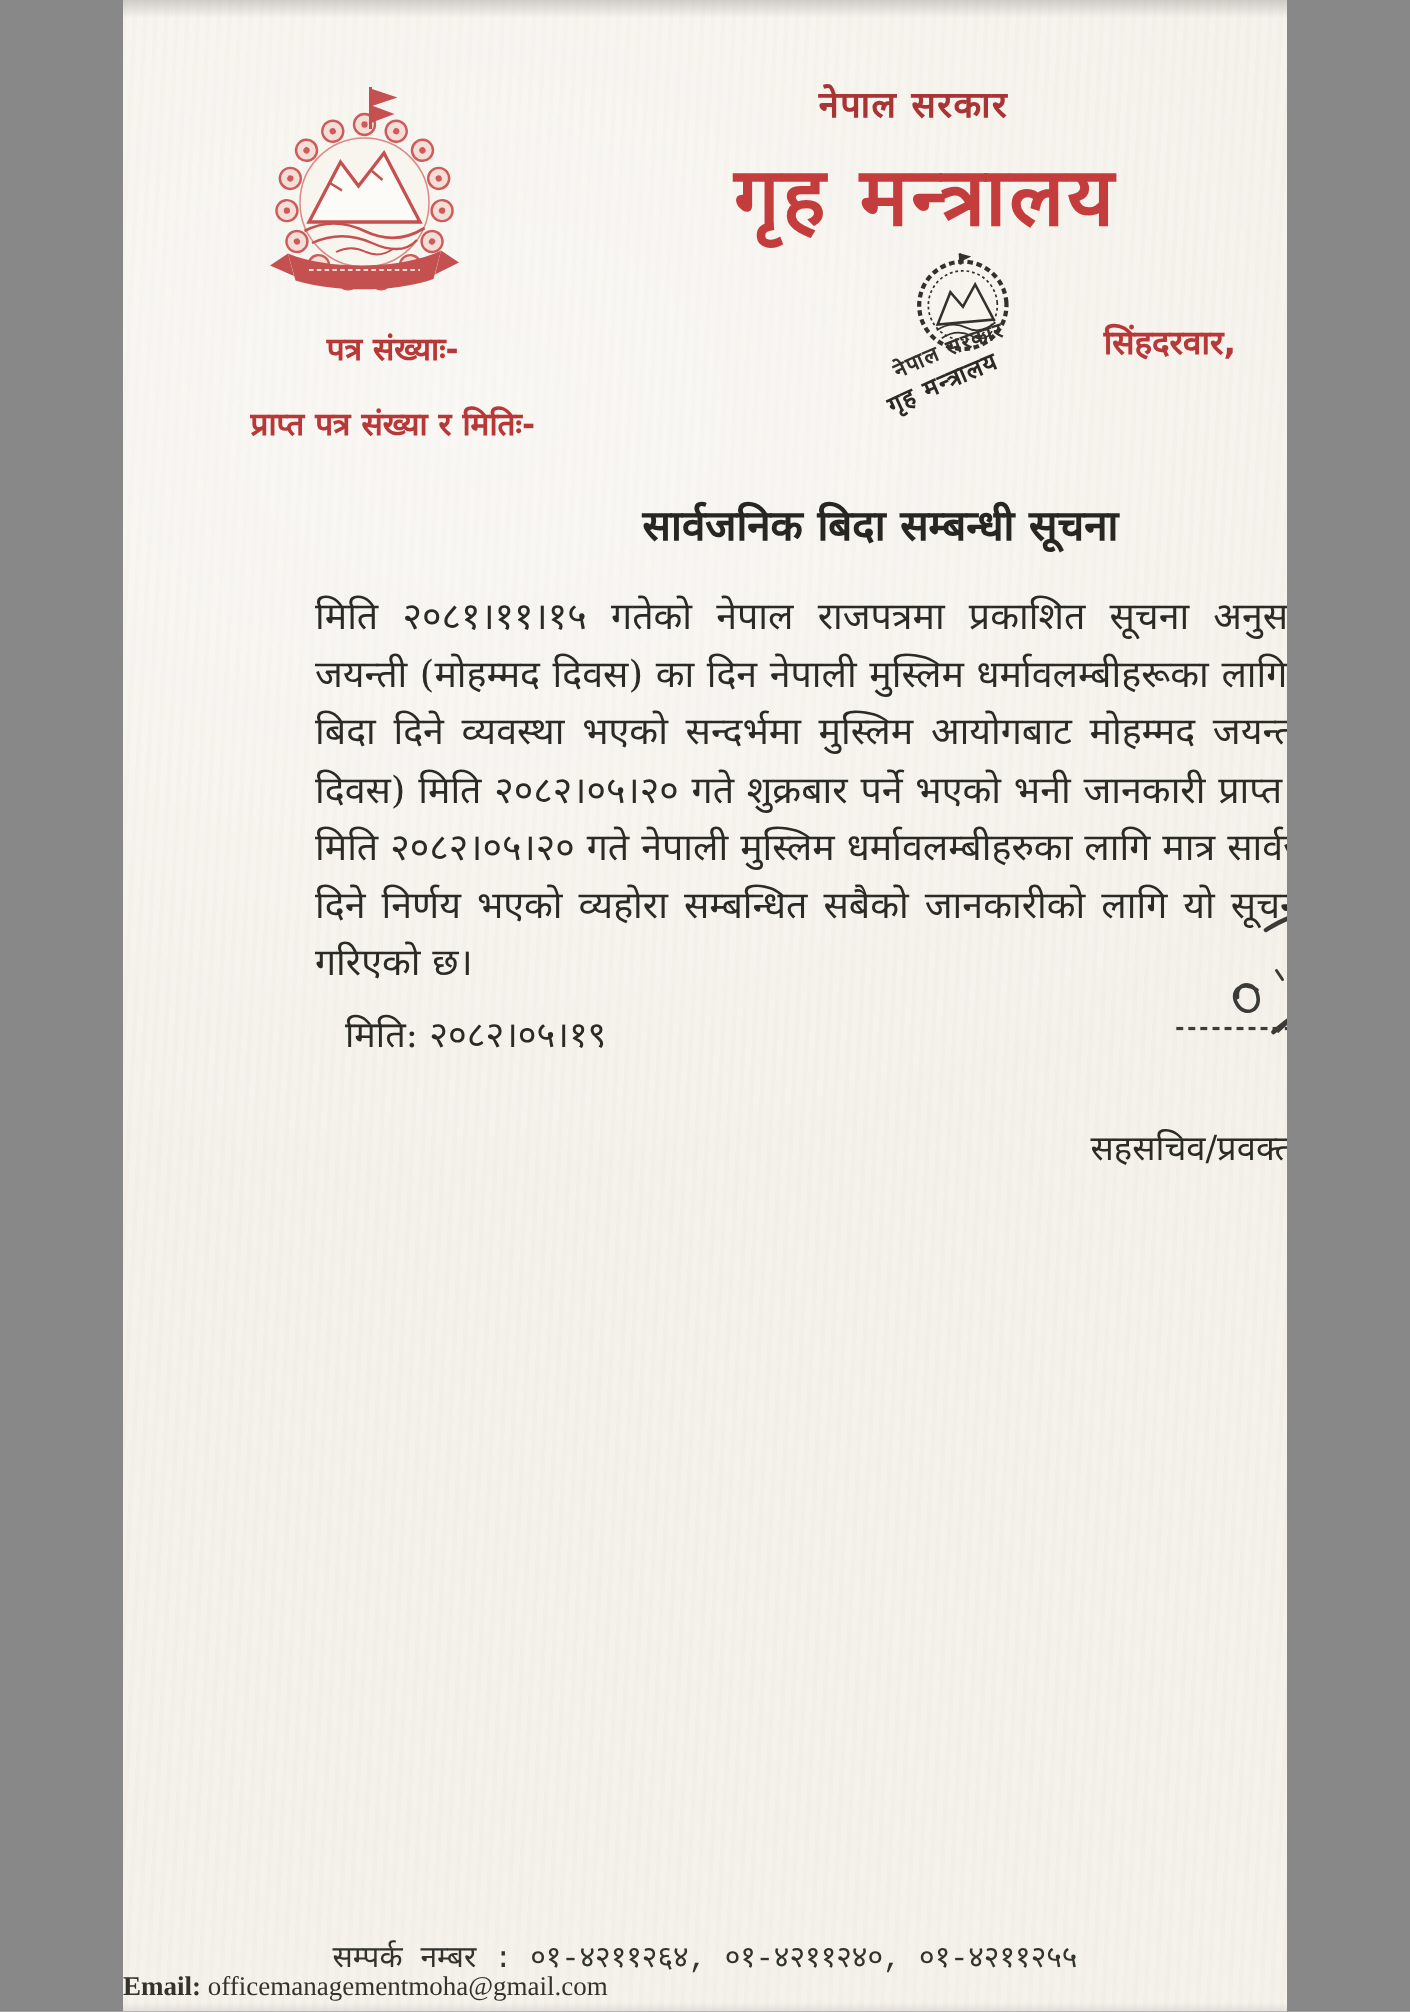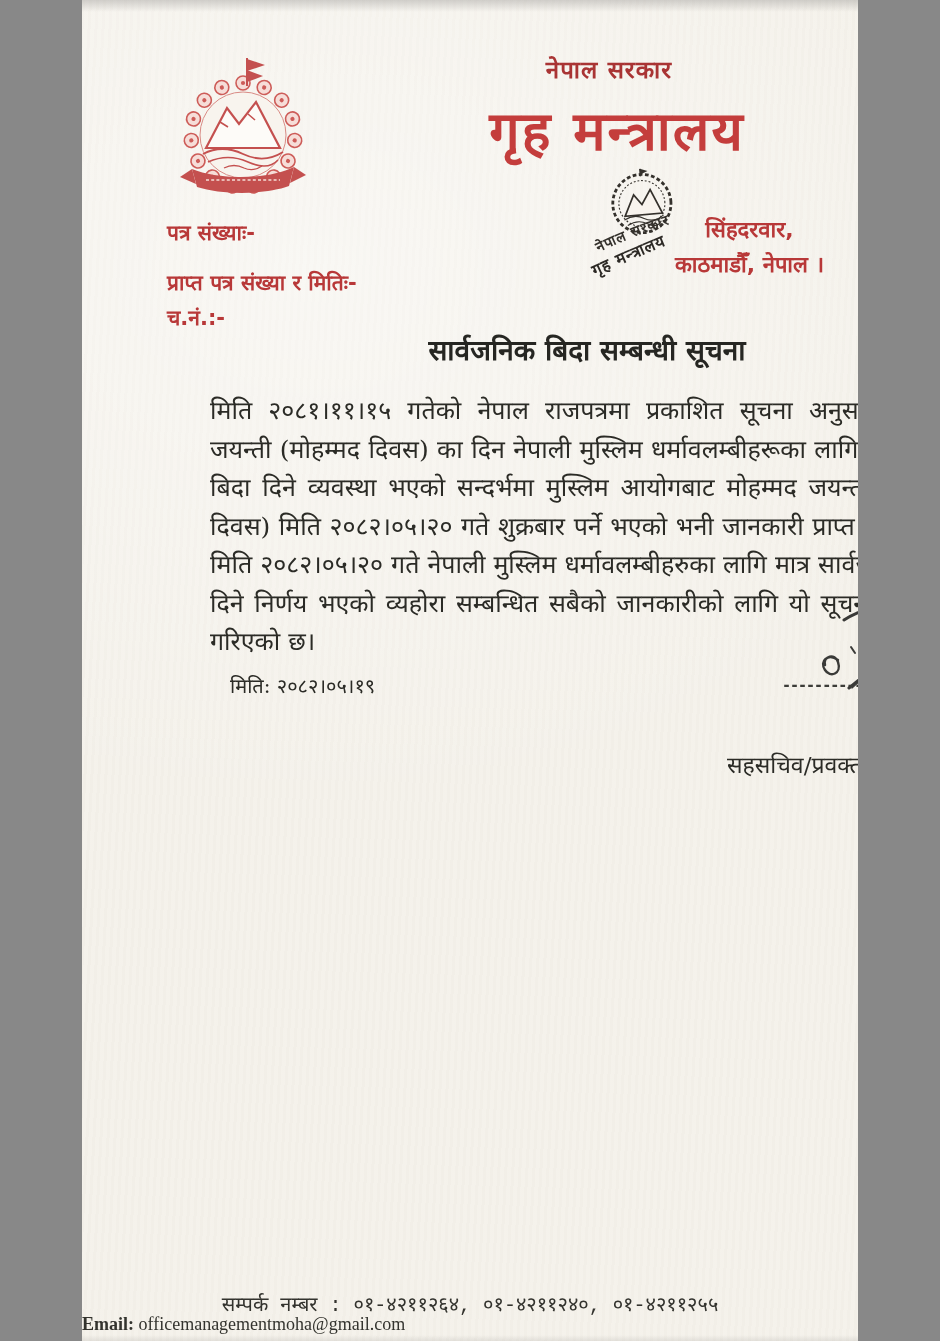--- a/index.html
+++ b/index.html
@@ -40,21 +40,21 @@
     white-space: nowrap; letter-spacing: 1px;
   }
   .ministry-name {
     top: 92px; left: 535px; transform: translateX(-50%);
     font-size: 54px; font-weight: bold; color: #c43d3c;
     white-space: nowrap; letter-spacing: 2px;
   }
   .emblem { top: 56px; left: 90px; width: 142px; height: 142px; }
   .stamp  { top: 166px; left: 498px; width: 126px; height: 122px; transform: rotate(-5deg); }
 
-  .ref-block { top: 216px; left: 85px; color: #b83838; font-size: 21px; line-height: 34px; font-weight: 600; }
+  .ref-block { top: 216px; left: 85px; color: #b83838; font-size: 21px; line-height: 34px; font-weight: 600; text-align: center; }
   .ref-block div { white-space: nowrap; }
   .ref-line2 { margin-top: 16px; }
   .ref-line3 { margin-top: 1px; }
 
   .address-block {
     top: 212px; right: 34px; text-align: center;
     color: #b83838; font-size: 22px; line-height: 35px; font-weight: 600;
     white-space: nowrap;
   }
 
@@ -67,21 +67,21 @@
     text-align: center;
   }
   .notice-body {
     top: 392px; left: 128px; width: 752px;
     font-size: 25px; line-height: 38.5px; color: #2b2b26;
     text-align: justify;
     font-family: "DejaVu Serif", "Liberation Serif", serif;
   }
   .notice-date {
     top: 672px; left: 148px;
-    font-size: 20px; color: #2b2b26; white-space: nowrap;
+    font-size: 24px; color: #2b2b26; white-space: nowrap;
     font-family: "DejaVu Serif", "Liberation Serif", serif;
   }
 
   
   .signature-ink { top: 598px; left: 712px; width: 160px; height: 104px; }
   .signature-dashes {
     top: 676px; left: 700px; width: 122px;
     font-family: "DejaVu Sans Mono", "Liberation Mono", monospace;
     font-size: 15px; font-weight: bold; color: #3c3c38; letter-spacing: -1px;
     white-space: nowrap; overflow: hidden;
@@ -177,26 +177,24 @@
       <textPath href="#stamp-arc-top" startOffset="6">नेपाल सरकार</textPath>
     </text>
     <text font-size="17" font-weight="800" fill="#2c2925" letter-spacing="1">
       <textPath href="#stamp-arc-bottom" startOffset="4">गृह मन्त्रालय</textPath>
     </text>
   </svg>
 
   <div class="abs ref-block">
     <div>पत्र संख्याः-</div>
     <div class="ref-line2">प्राप्त पत्र संख्या र मितिः-</div>
-    <div class="ref-line3">च.नं.:-</div>
   </div>
 
   <div class="abs address-block">
     <div>सिंहदरवार,</div>
-    <div>काठमाडौँ, नेपाल ।</div>
   </div>
 
   <div class="abs notice-title">सार्वजनिक बिदा सम्बन्धी सूचना</div>
   <div class="abs notice-body">मिति २०८१।११।१५ गतेको नेपाल राजपत्रमा प्रकाशित सूचना अनुसार मोहम्मद जयन्ती (मोहम्मद दिवस) का दिन नेपाली मुस्लिम धर्मावलम्बीहरूका लागि सार्वजनिक बिदा दिने व्यवस्था भएको सन्दर्भमा मुस्लिम आयोगबाट मोहम्मद जयन्ती (मोहम्मद दिवस) मिति २०८२।०५।२० गते शुक्रबार पर्ने भएको भनी जानकारी प्राप्त भएको हुँदा मिति २०८२।०५।२० गते नेपाली मुस्लिम धर्मावलम्बीहरुका लागि मात्र सार्वजनिक बिदा दिने निर्णय भएको व्यहोरा सम्बन्धित सबैको जानकारीको लागि यो सूचना प्रकाशित गरिएको छ।</div>
   <div class="abs notice-date">मिति: २०८२।०५।१९</div>
 
   <svg class="abs signature-ink" viewBox="0 0 160 104">
     <g fill="none" stroke="#3a3a38" stroke-linecap="round">
       <path d="M50,22 C74,6 114,2 124,10 C131,16 124,30 105,48 C89,63 70,78 55,90" stroke-width="3"></path>
       <path d="M129,26 L58,90" stroke-width="1.2"></path>

